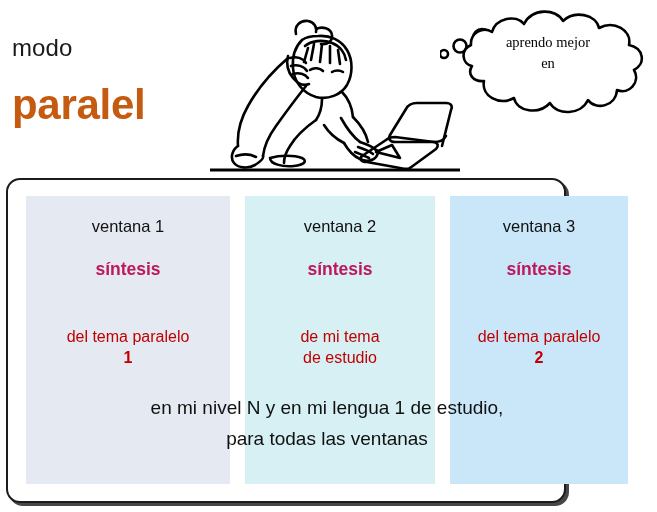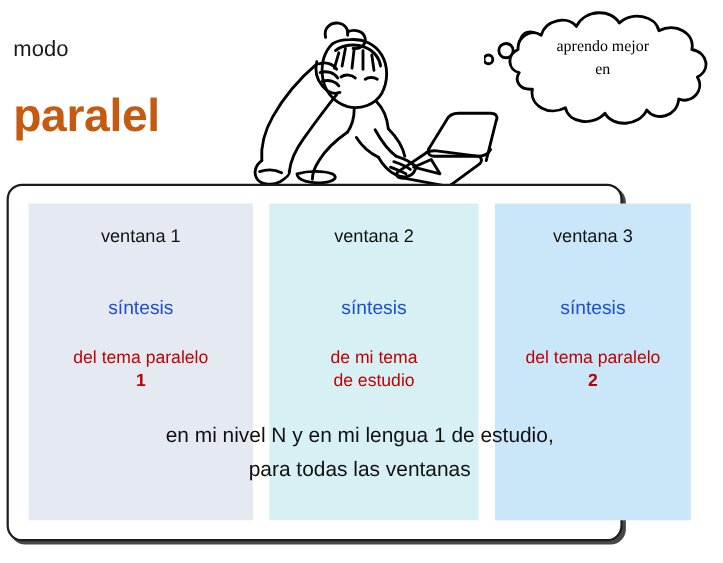--- a/index.html
+++ b/index.html
@@ -22,21 +22,21 @@
     left: 0;
     top: 0;
     width: 657px;
     height: 178px;
   }
 
   #mode-label {
     position: absolute;
     left: 12px;
     top: 34px;
-    font-size: 20px;
+    font-size: 24px;
     color: #1a1a1a;
     letter-spacing: 0.1px;
     white-space: nowrap;
   }
 
   #mode-name {
     position: absolute;
     left: 12px;
     top: 68px;
     font-size: 42px;
@@ -74,21 +74,21 @@
     font-size: 14.5px;
     color: #000000;
     line-height: 1.45;
   }
   #thought-bubble-text div { white-space: nowrap; font-family: Liberation Serif, serif; }
 
   
   #panel {
     position: absolute;
     left: 6px;
-    top: 167px;
+    top: 178px;
     width: 560px;
     height: 325px;
     border: 2.5px solid #1c1c1c;
     border-radius: 14px;
     background: #ffffff;
     box-shadow: 3px 3px 0 rgba(0,0,0,0.72);
     box-sizing: border-box;
     padding-left: 20px;
   }
 
@@ -115,24 +115,23 @@
     text-align: center;
     line-height: 1.32;
   }
   .win-title {
     font-size: 16.5px;
     color: #111111;
     white-space: nowrap;
   }
   .synthesis {
     font-size: 17.5px;
-    font-weight: normal;
-    color: #1d4ed8;
-    white-space: nowrap;
-    margin-top: 21px;
+    font-weight: bold;
+    color: #be185d;
+    white-space: nowrap;
   }
   .topic {
     font-size: 16px;
     color: #C00000;
     margin-top: 28px;
   }
   .topic .num { font-weight: bold; }
 
   .ct-1 { left: 18px;  width: 204px; }
   .ct-2 { left: 237px; width: 190px; }

